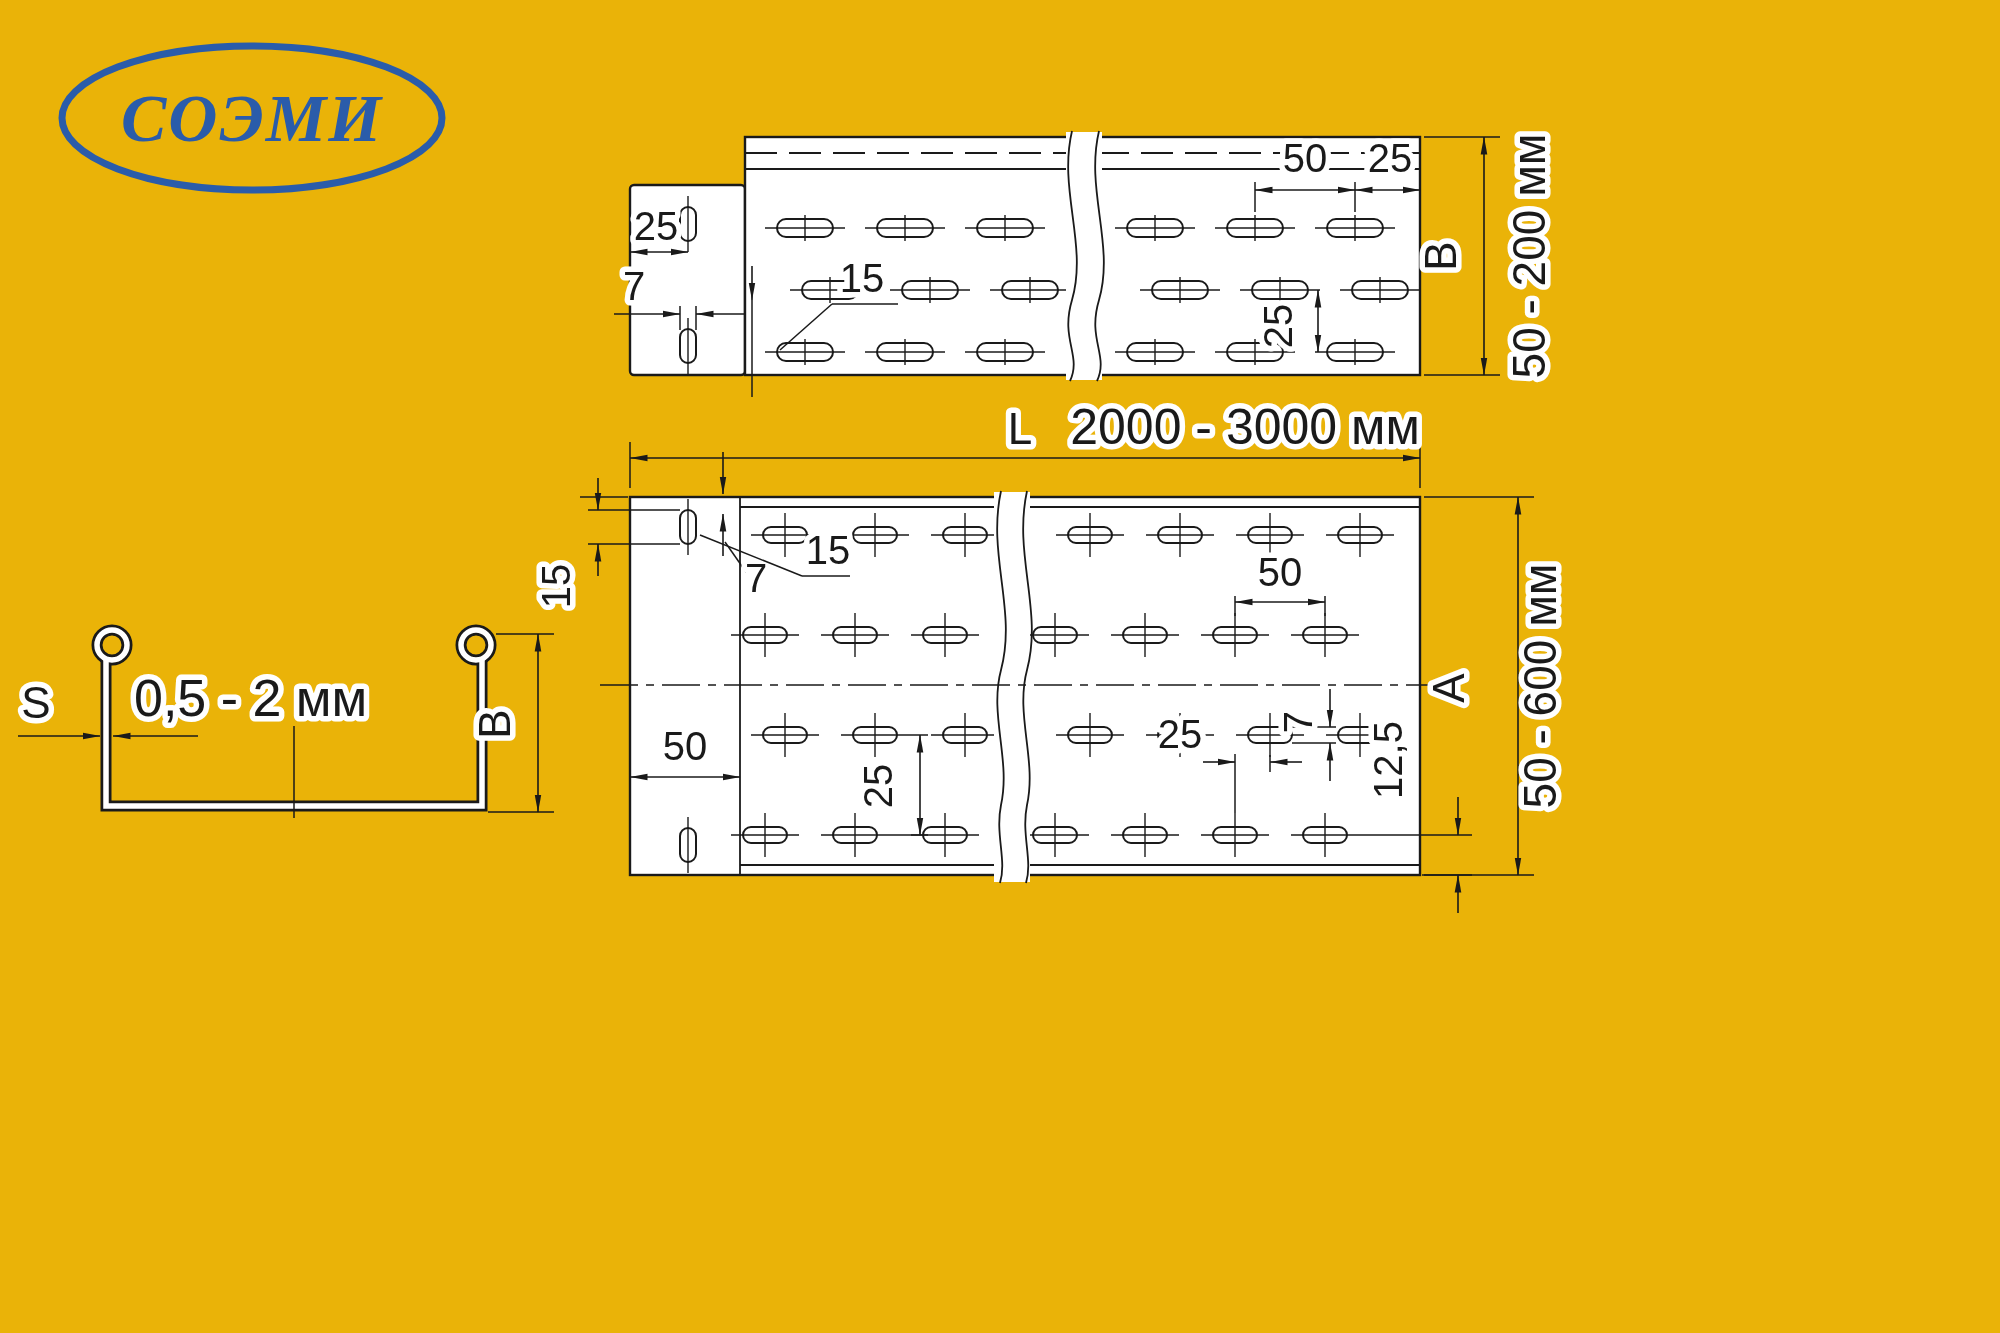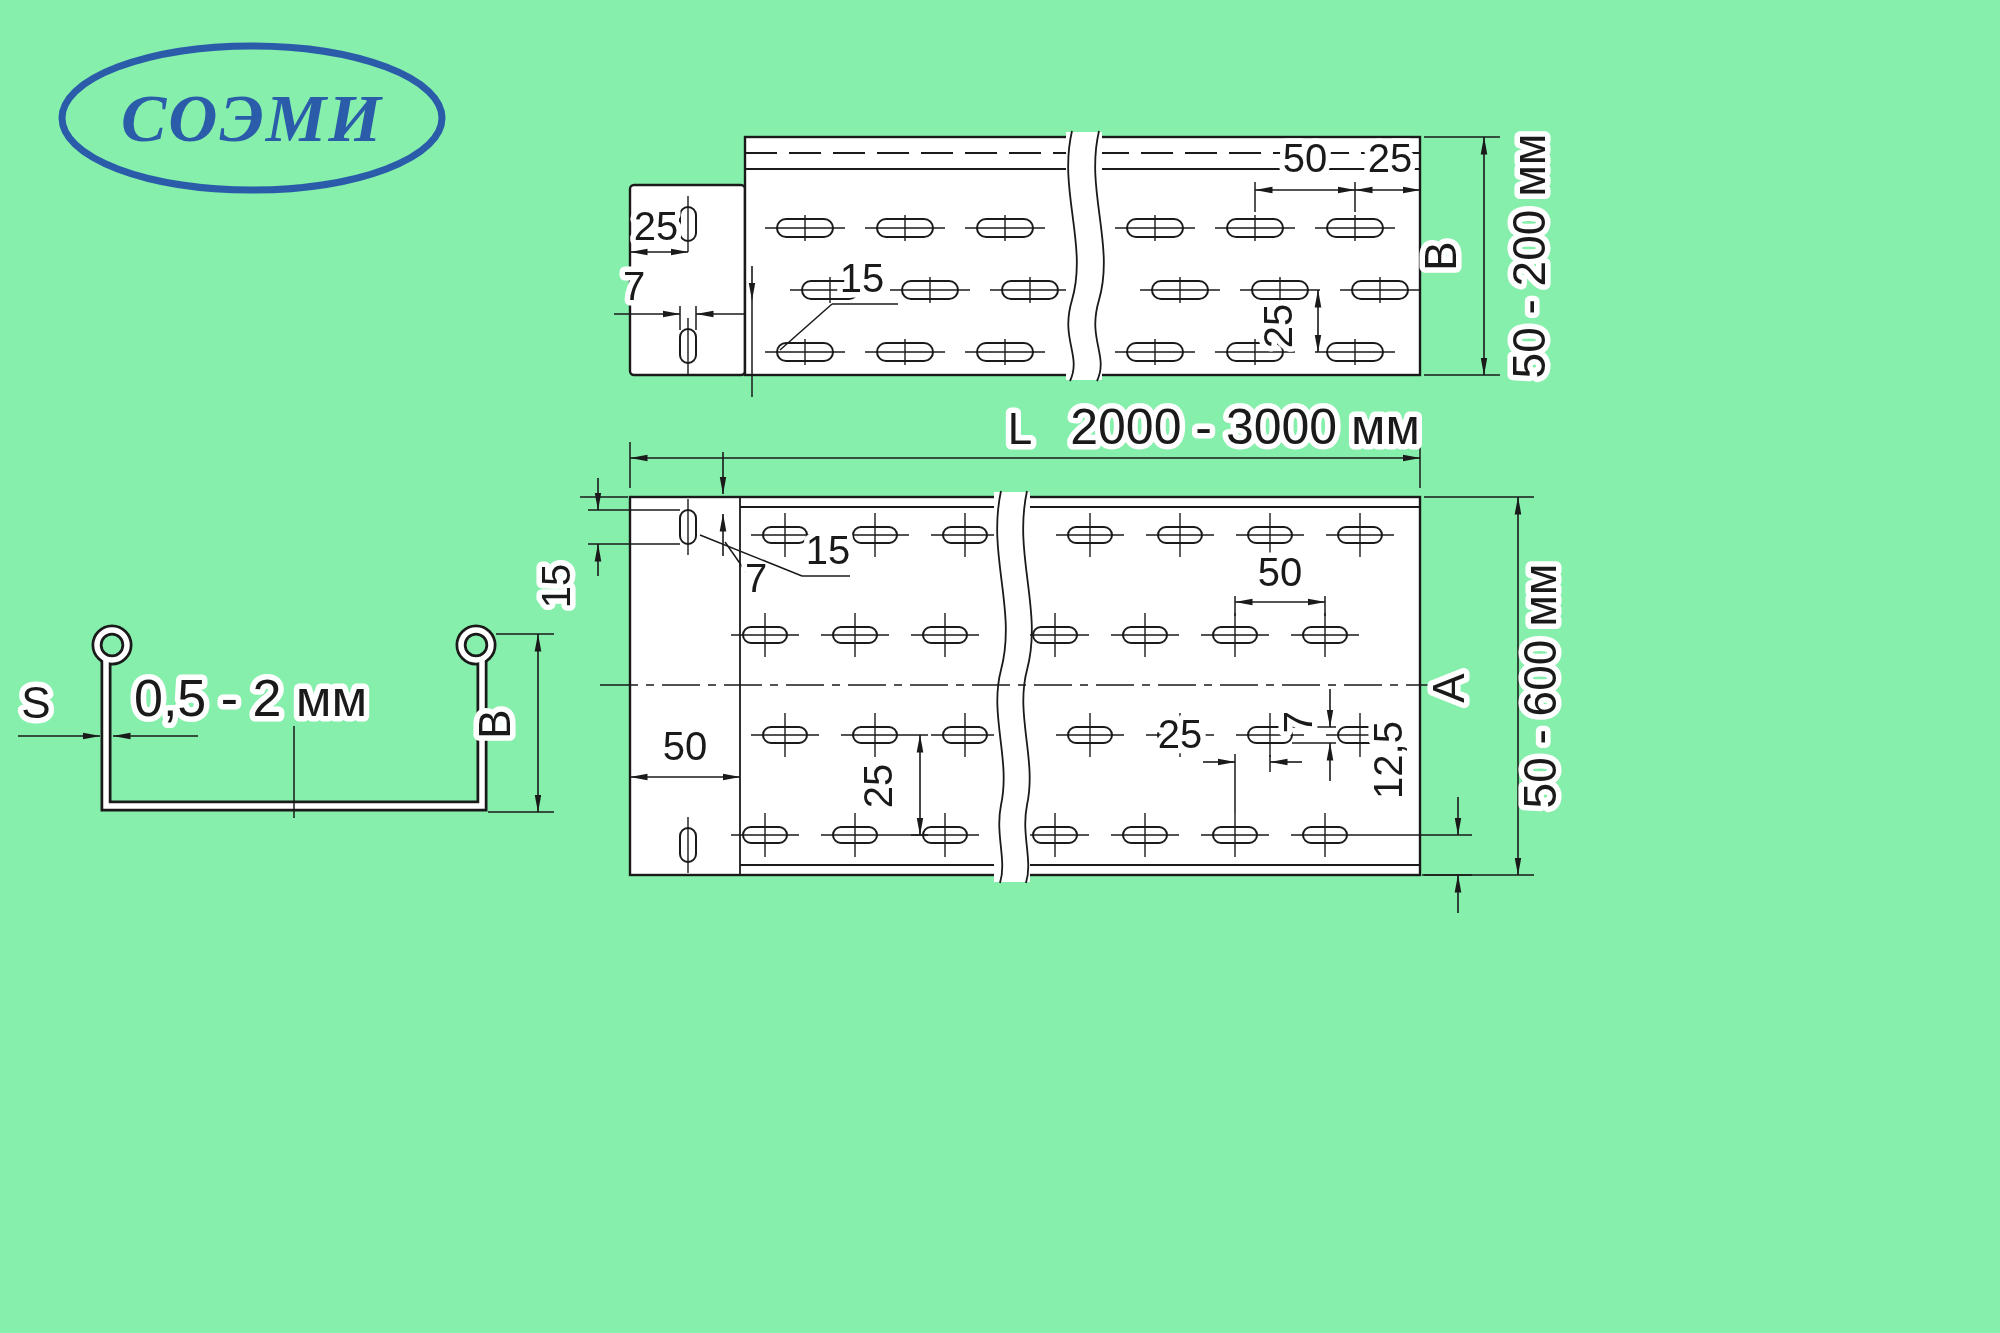--- a/index.html
+++ b/index.html
@@ -1,16 +1,16 @@
 <!DOCTYPE html>
 <html><head>
 <meta charset="utf-8">
 <style>
   html,body{margin:0;padding:0;background:#ffffff;}
-  .stage{position:relative;width:2000px;height:1333px;background:#86efac;overflow:hidden;}
+  .stage{position:relative;width:2000px;height:1333px;background:#eab308;overflow:hidden;}
   svg{display:block;}
   text{font-family:"Liberation Sans",sans-serif;}
   .dimtxt{font-size:40px;fill:#1a1a1a;text-anchor:middle;paint-order:stroke;stroke:#ffffff;stroke-width:11px;stroke-linejoin:round;}
   .big{font-size:50px;}
   .mid{font-size:44px;}
   .range{font-size:46px;}
   .thick{font-size:52px;text-anchor:start;}
   .logotxt{font-family:"Liberation Serif",serif;font-style:italic;font-weight:700;font-size:68px;text-anchor:middle;letter-spacing:2px;}
   .ln{stroke:#1a1a1a;stroke-width:2.4;fill:#ffffff;}
   .ln2{stroke:#1a1a1a;stroke-width:1.8;fill:none;}

